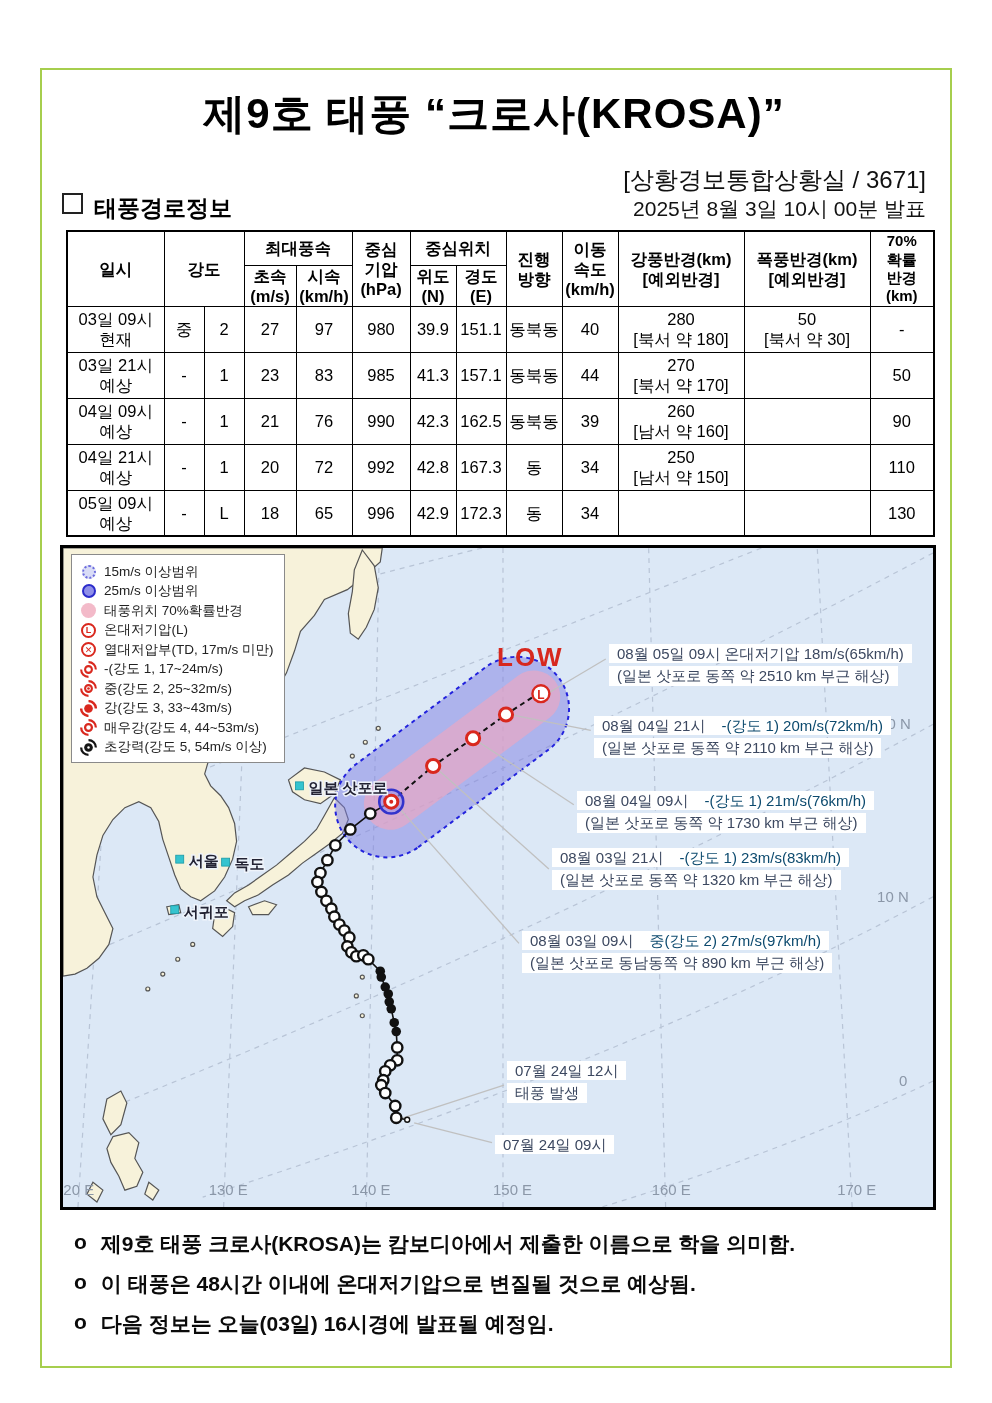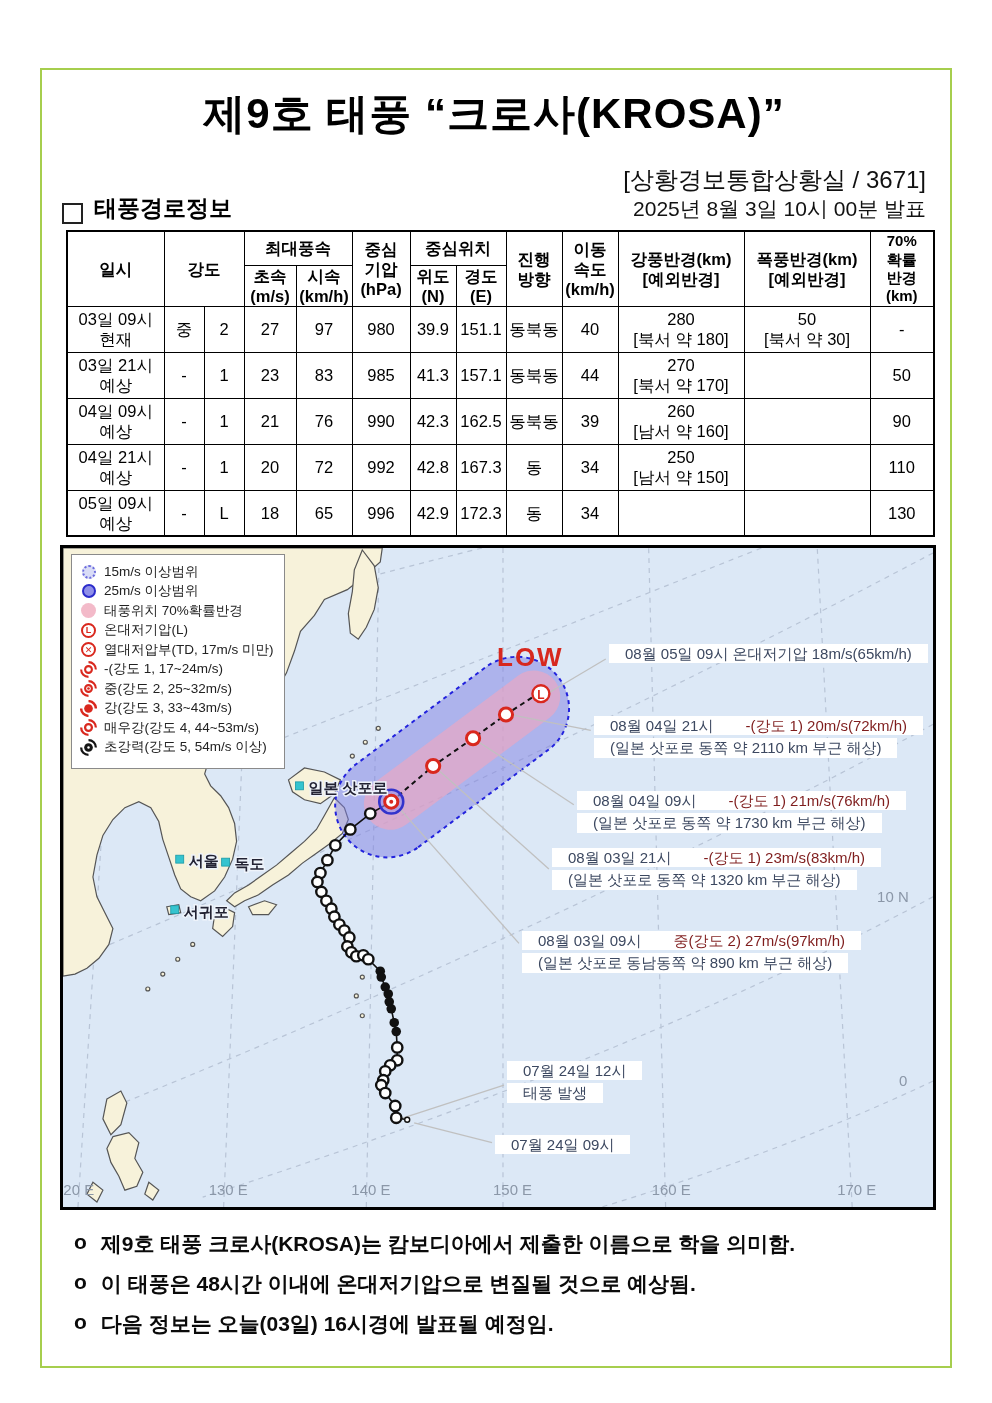--- a/index.html
+++ b/index.html
@@ -4,52 +4,52 @@
 <style>
   html,body{margin:0;padding:0;background:#fff;}
   .page{position:relative;width:988px;height:1403px;background:#fff;overflow:hidden;
         font-family:"Liberation Sans","DejaVu Sans",sans-serif;color:#000;}
   .frame{position:absolute;left:40px;top:68px;width:908px;height:1296px;border:2px solid #a6ce4e;}
   .doc-title{position:absolute;left:0;right:0;top:86px;text-align:center;font-size:42px;
              font-weight:800;letter-spacing:1px;color:#000;}
   .hdr-right1{position:absolute;right:62px;top:164px;font-size:24px;color:#111;}
   .hdr-right2{position:absolute;right:62px;top:195px;font-size:21px;color:#111;}
   .section{position:absolute;left:62px;top:193px;font-size:23px;font-weight:800;
-           display:flex;align-items:flex-end;gap:11px;}
+           display:flex;align-items:flex-start;gap:11px;}
   .checkbox{width:17px;height:17px;border:2px solid #222;background:#fff;display:inline-block;}
 
   table.ttable{position:absolute;left:66px;top:230px;width:868px;border-collapse:collapse;
         table-layout:fixed;font-size:16.5px;text-align:center;border:2px solid #000;}
   .ttable th,.ttable td{border:1px solid #000;padding:0 1px;font-weight:400;
         vertical-align:middle;line-height:1.22;overflow:hidden;}
   .ttable th{font-weight:600;}
   .hrow1{height:34px;} .hrow2{height:40px;}
   .drow{height:46px;}
 
   .map{position:absolute;left:60px;top:545px;width:876px;height:665px;border:3px solid #000;
        background:#dce8f6;box-sizing:border-box;overflow:hidden;}
   .map svg.base{position:absolute;left:0;top:0;}
   .legend{position:absolute;left:8px;top:6px;background:#fff;border:1px solid #8a8a8a;
-          padding:7px 10px 11px 8px;z-index:5;}
+          padding:7px 10px 5px 8px;z-index:5;}
   .lg-row{display:flex;align-items:center;gap:7px;height:19.5px;font-size:13.5px;color:#222;white-space:nowrap;}
   .ic{width:17px;height:17px;flex:0 0 17px;display:flex;align-items:center;justify-content:center;}
   .ic-c{width:12px;height:12px;border-radius:50%;box-sizing:border-box;}
   .ic-15{width:14px;height:14px;border:2px dotted #6b6bdd;background:#d9dcf6;}
   .ic-25{width:14px;height:14px;border:2px solid #2b2bcb;background:#8f8fe8;}
   .ic-70{width:15px;height:15px;background:#f3bac9;}
   .ic-ring{width:15px;height:15px;border:2px solid #d9281e;color:#d9281e;border-radius:50%;
            display:flex;align-items:center;justify-content:center;font-size:9px;font-weight:800;box-sizing:border-box;}
   .cyc{width:17px;height:17px;color:#d9281e;}
   .cyc.black{color:#151515;}
 
   .anno{position:absolute;z-index:4;font-size:15px;line-height:1.15;color:#3c4860;}
   .anno-line{margin-bottom:3px;white-space:nowrap;}
-  .anno span{background:#fff;padding:1px 16px;display:inline-block;}
+  .anno span{background:#fff;padding:1px 8px;display:inline-block;}
   .anno span:empty{display:none;}
-  .red{color:#7f1d1d;}
+  .red{color:#0c4a6e;}
   .low{position:absolute;left:434px;top:94px;color:#d7281e;font-weight:800;font-size:26px;
        letter-spacing:2px;z-index:4;}
 
   .notes{position:absolute;left:74px;top:1230px;font-size:21px;font-weight:600;color:#0a0a0a;}
   .note{margin-bottom:12px;display:flex;gap:14px;}
 </style>
 </head>
 <body>
 
 <div class="page">
@@ -475,20 +475,21 @@
             </svg>
           </span>
         <span>초강력(강도 5, 54m/s 이상)</span>
       </div>
     </div>
 
     <div class="low">LOW</div>
 
     <div class="anno" style="left:546px;top:96px">
       <div class="anno-line"><span>08월 05일 09시 온대저기압 18m/s(65km/h)</span></div>
+      <div class="anno-line"><span>(일본 삿포로 동쪽 약 2510 km 부근 해상)</span></div>
     </div>
     <div class="anno" style="left:531px;top:168px">
       <div class="anno-line"><span>08월 04일 21시 </span><span class="red">-(강도 1) 20m/s(72km/h)</span></div>
       <div class="anno-line"><span>(일본 삿포로 동쪽 약 2110 km 부근 해상)</span></div>
     </div>
     <div class="anno" style="left:514px;top:243px">
       <div class="anno-line"><span>08월 04일 09시 </span><span class="red">-(강도 1) 21m/s(76km/h)</span></div>
       <div class="anno-line"><span>(일본 삿포로 동쪽 약 1730 km 부근 해상)</span></div>
     </div>
     <div class="anno" style="left:489px;top:300px">

